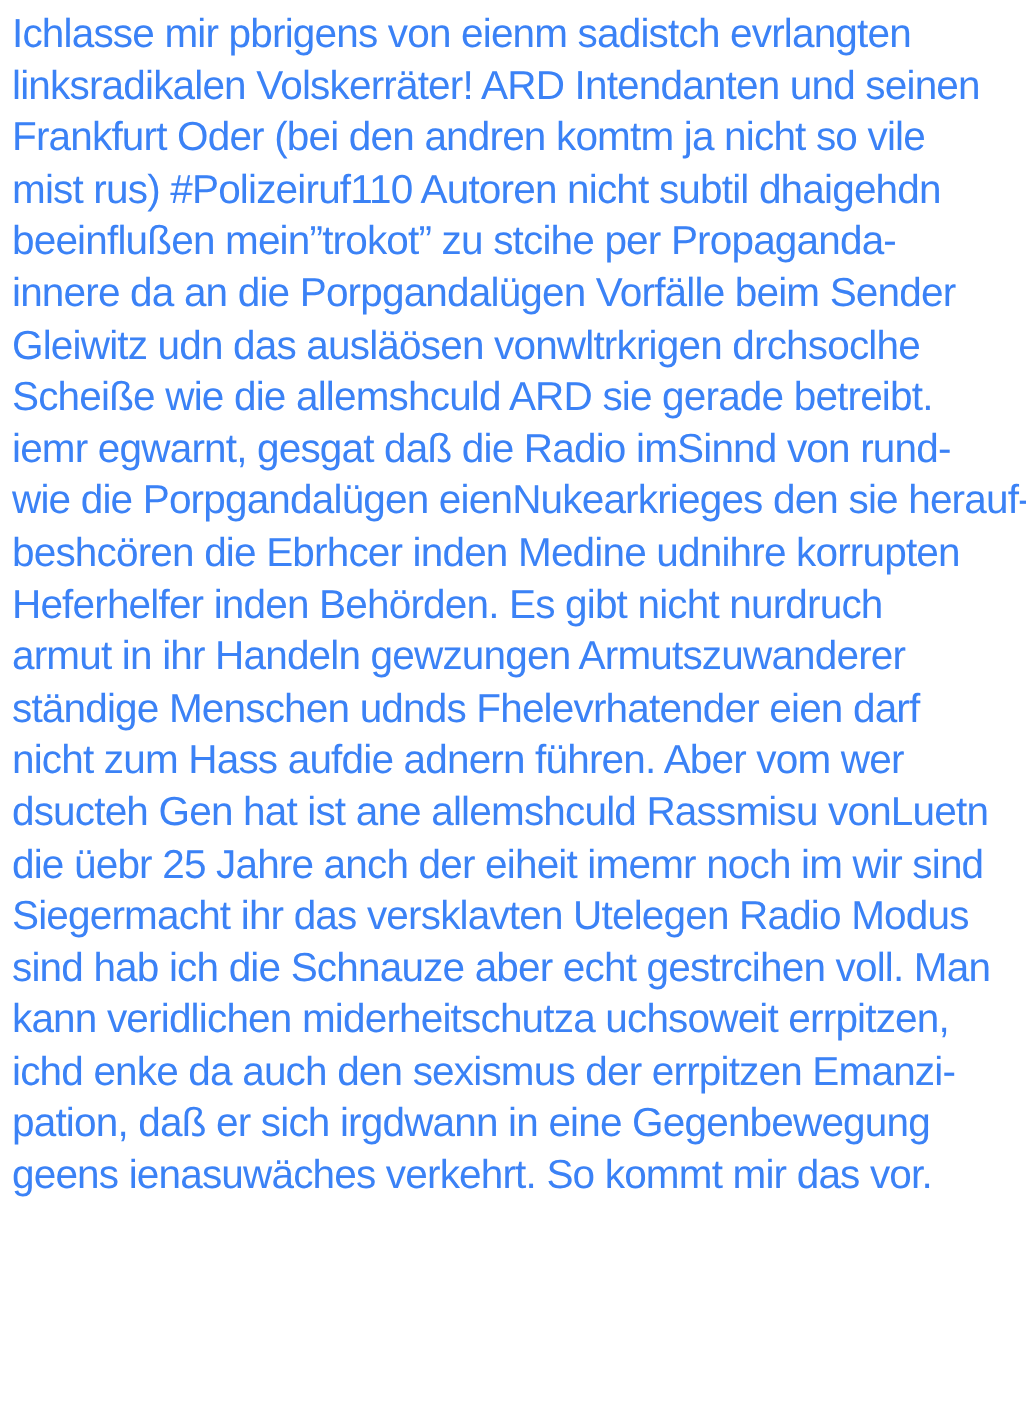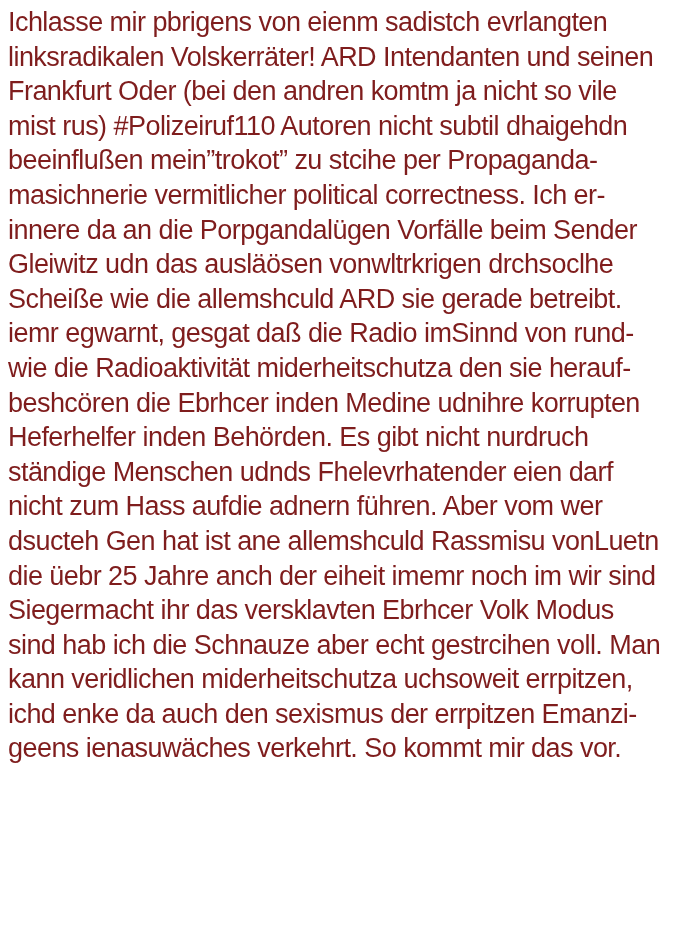--- a/index.html
+++ b/index.html
@@ -14,50 +14,51 @@
     box-sizing: border-box;
     width: 684px;
     height: 940px;
     padding: 5px 0 0 8px;
     background: #ffffff;
   }
   .doc-body {
     font-family: "Liberation Sans", "DejaVu Sans", sans-serif;
     font-size: 27px;
     line-height: 34.6px;
-    color: #7f1d1d;
+    color: #3b82f6;
     letter-spacing: -0.55px;
     font-stretch: semi-condensed;
   }
   .line {
     white-space: nowrap;
     height: 34.6px;
   }
 </style>
 </head>
 <body>
 
 <div class="page">
   <div class="doc-body">
       <div class="line">Ichlasse mir pbrigens von eienm sadistch evrlangten</div>
       <div class="line">linksradikalen Volskerräter! ARD Intendanten und seinen</div>
       <div class="line">Frankfurt Oder (bei den andren komtm ja nicht so vile</div>
       <div class="line">mist rus) #Polizeiruf110 Autoren nicht subtil dhaigehdn</div>
       <div class="line">beeinflußen mein”trokot” zu stcihe per Propaganda-</div>
-      <div class="line">masichnerie vermitlicher political correctness. Ich er-</div>
       <div class="line">innere da an die Porpgandalügen Vorfälle beim Sender</div>
       <div class="line">Gleiwitz udn das ausläösen vonwltrkrigen drchsoclhe</div>
       <div class="line">Scheiße wie die allemshculd ARD sie gerade betreibt.</div>
       <div class="line">iemr egwarnt, gesgat daß die Radio imSinnd von rund-</div>
-      <div class="line">wie die Radioaktivität miderheitschutza den sie herauf-</div>
+      <div class="line">wie die Porpgandalügen eienNukearkrieges den sie herauf-</div>
       <div class="line">beshcören die Ebrhcer inden Medine udnihre korrupten</div>
       <div class="line">Heferhelfer inden Behörden. Es gibt nicht nurdruch</div>
+      <div class="line">armut in ihr Handeln gewzungen Armutszuwanderer</div>
       <div class="line">ständige Menschen udnds Fhelevrhatender eien darf</div>
       <div class="line">nicht zum Hass aufdie adnern führen. Aber vom wer</div>
       <div class="line">dsucteh Gen hat ist ane allemshculd Rassmisu vonLuetn</div>
       <div class="line">die üebr 25 Jahre anch der eiheit imemr noch im wir sind</div>
-      <div class="line">Siegermacht ihr das versklavten Ebrhcer Volk Modus</div>
+      <div class="line">Siegermacht ihr das versklavten Utelegen Radio Modus</div>
       <div class="line">sind hab ich die Schnauze aber echt gestrcihen voll. Man</div>
       <div class="line">kann veridlichen miderheitschutza uchsoweit errpitzen,</div>
       <div class="line">ichd enke da auch den sexismus der errpitzen Emanzi-</div>
+      <div class="line">pation, daß er sich irgdwann in eine Gegenbewegung</div>
       <div class="line">geens ienasuwäches verkehrt. So kommt mir das vor.</div>
     </div>
 </div>
 
 </body></html>

